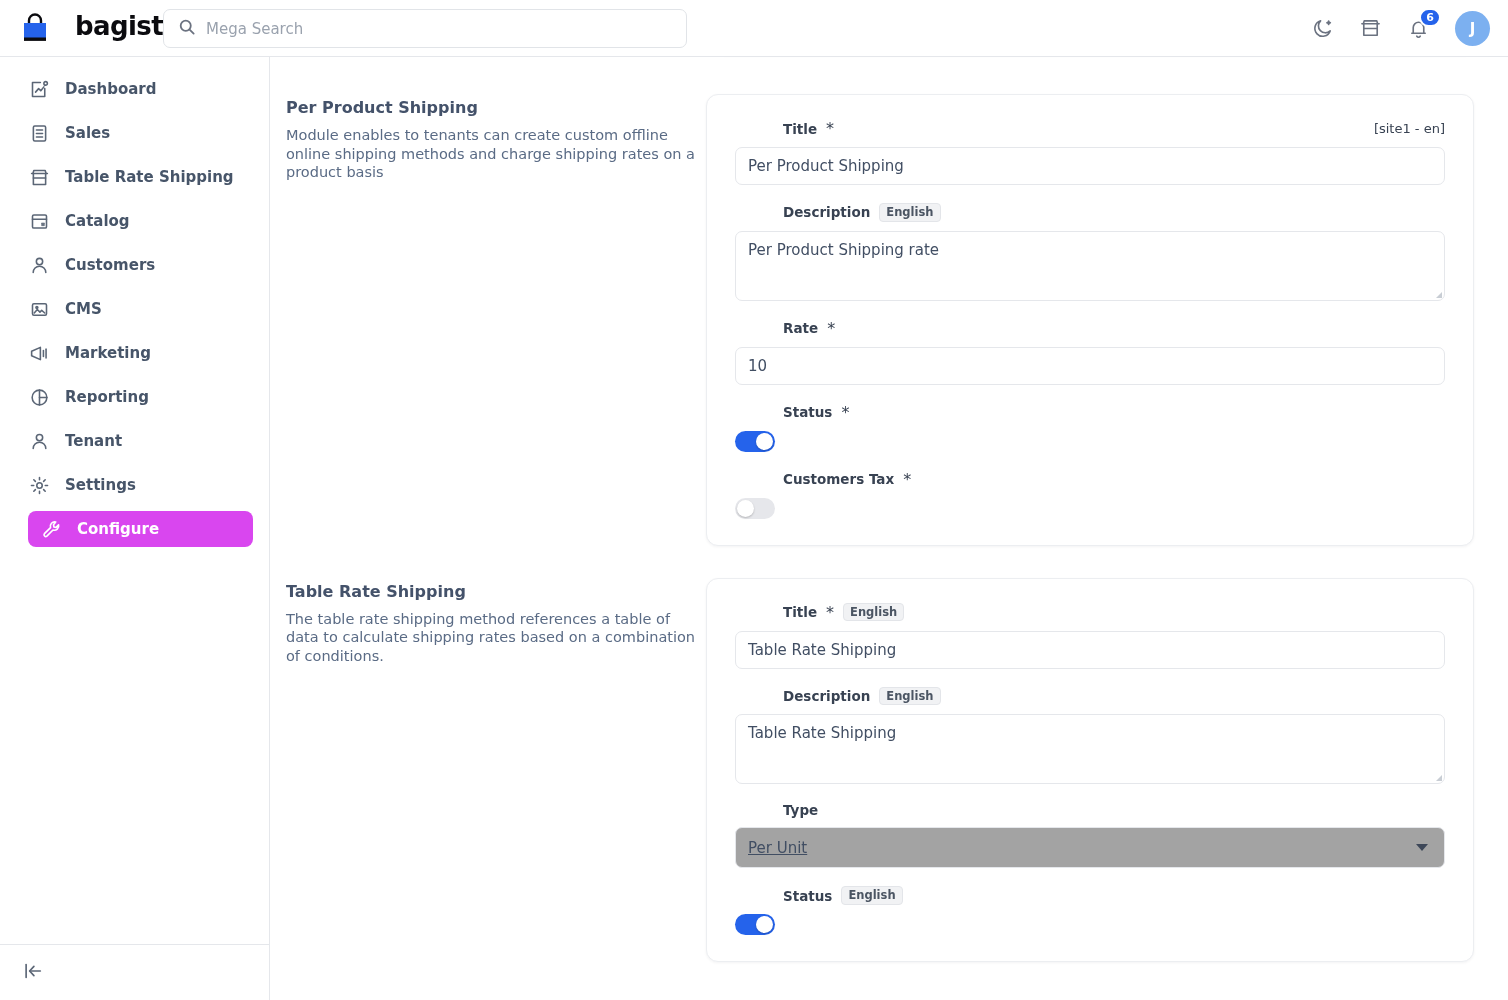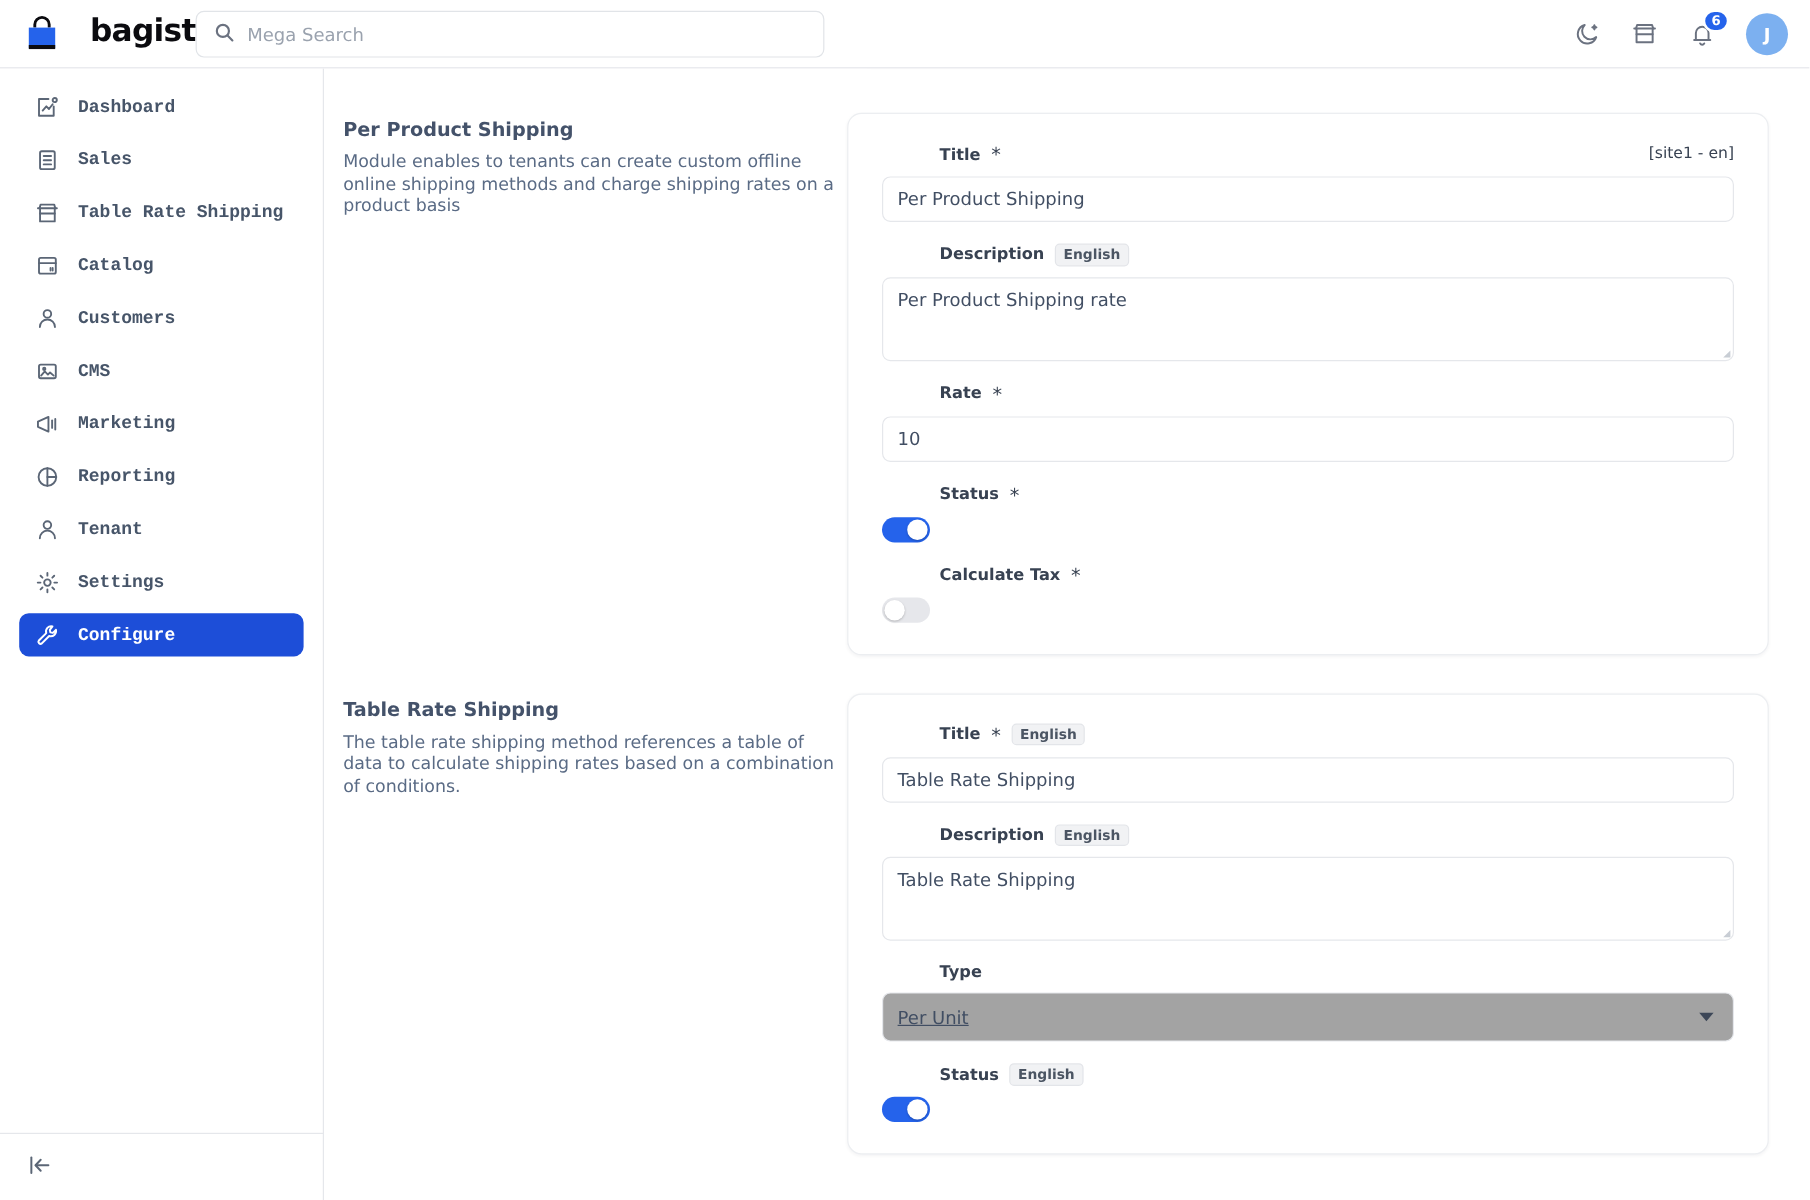--- a/index.html
+++ b/index.html
@@ -58,29 +58,29 @@
     font-size: 15px; font-weight: 600; cursor: pointer;
   }
 
   
   .sidebar {
     position: absolute; top: 57px; left: 0;
     width: 270px; height: 943px;
     background: #ffffff;
     border-right: 1px solid #e5e7eb;
   }
-  .nav { padding: 14px 16px 0 16px; font-family: Liberation Mono, monospace; }
+  .nav { padding: 14px 16px 0 16px; }
   .nav-item {
     display: flex; align-items: center; gap: 15px;
     height: 36px; padding: 0 13px; margin-bottom: 8px;
     border-radius: 8px; cursor: pointer;
     color: #4b5563;
   }
   .nav-item .nav-label { font-size: 15px; font-weight: 600; color: #475569; }
-  .nav-item.active { background: #1d4ed8; }
+  .nav-item.active { background: #d946ef; margin-left: 12px; }
   .nav-item.active .nav-label { color: #ffffff; }
   .nav-item.active svg { stroke: #ffffff; }
   .nav-ico { width: 21px; height: 21px; flex: 0 0 auto; display: block; }
   .sidebar-footer {
     position: absolute; bottom: 0; left: 0;
     width: 270px; height: 56px;
     border-top: 1px solid #e5e7eb;
     display: flex; align-items: center; padding-left: 22px;
   }
 
@@ -411,21 +411,21 @@
           <span class="flabel">Status</span>
           <span class="req">*</span>
         </div>
         <div class="toggle on">
             <span class="knob"></span>
           </div>
       </div>
 
       <div class="field">
         <div class="flabel-row">
-          <span class="flabel">Calculate Tax</span>
+          <span class="flabel">Customers Tax</span>
           <span class="req">*</span>
         </div>
         <div class="toggle">
             <span class="knob"></span>
           </div>
       </div>
 
     </div>
   </div>
 

